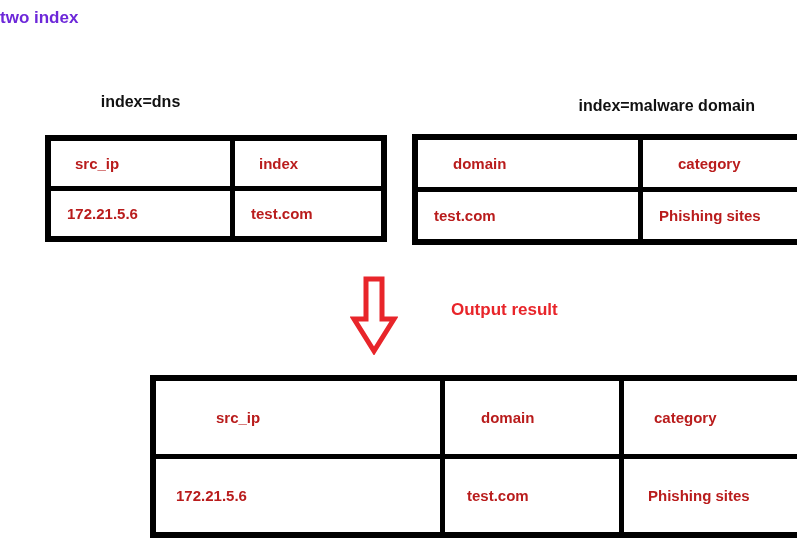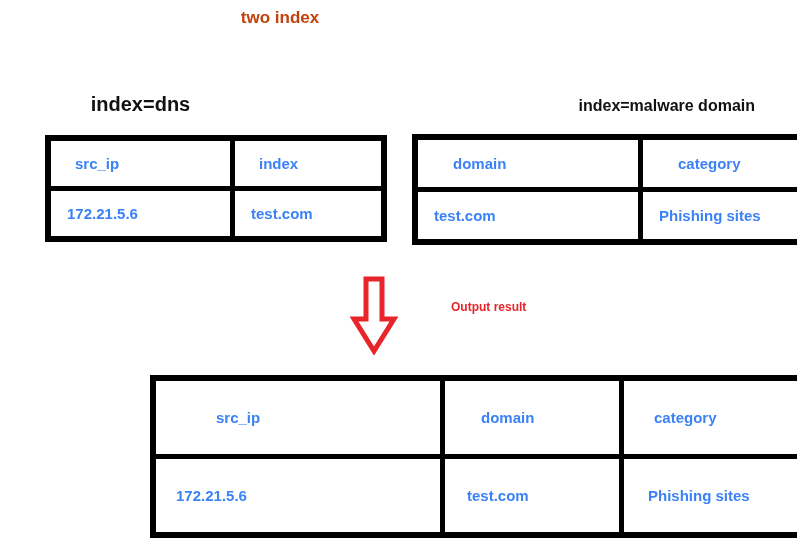--- a/index.html
+++ b/index.html
@@ -30,56 +30,55 @@
     color: #111111;
   }
   .label-red {
     color: #e8252a;
   }
 
   #title-two-index {
     left: 0;
     top: 8px;
     width: 560px;
-    text-align: center;
     font-size: 17px;
-    color: #c2410c;
+    color: #6d28d9;
   }
   #label-index-dns {
     left: 0px;
     top: 93px;
     width: 281px;
     text-align: center;
-    font-size: 20px;
+    font-size: 16px;
   }
   #label-index-malware {
     left: 412px;
     top: 97px;
     width: 343px;
     text-align: right;
     font-size: 16px;
   }
   #label-output-result {
     left: 451px;
     top: 300px;
-    font-size: 12px;
+    font-size: 17px;
   }
 
   
   .tbl {
     position: absolute;
     border-collapse: collapse;
     background: #ffffff;
     table-layout: fixed;
     border: 6px solid #000000;
   }
   .tbl td {
     border: 5px solid #000000;
     background: #ffffff;
-    color: #3b82f6;
+    color: #b91c1c;
     font-weight: bold;
     vertical-align: middle;
     padding: 0 0 0 16px;
     text-align: left;
   }
 
   
   #table-dns {
     left: 45px;
     top: 135px;

